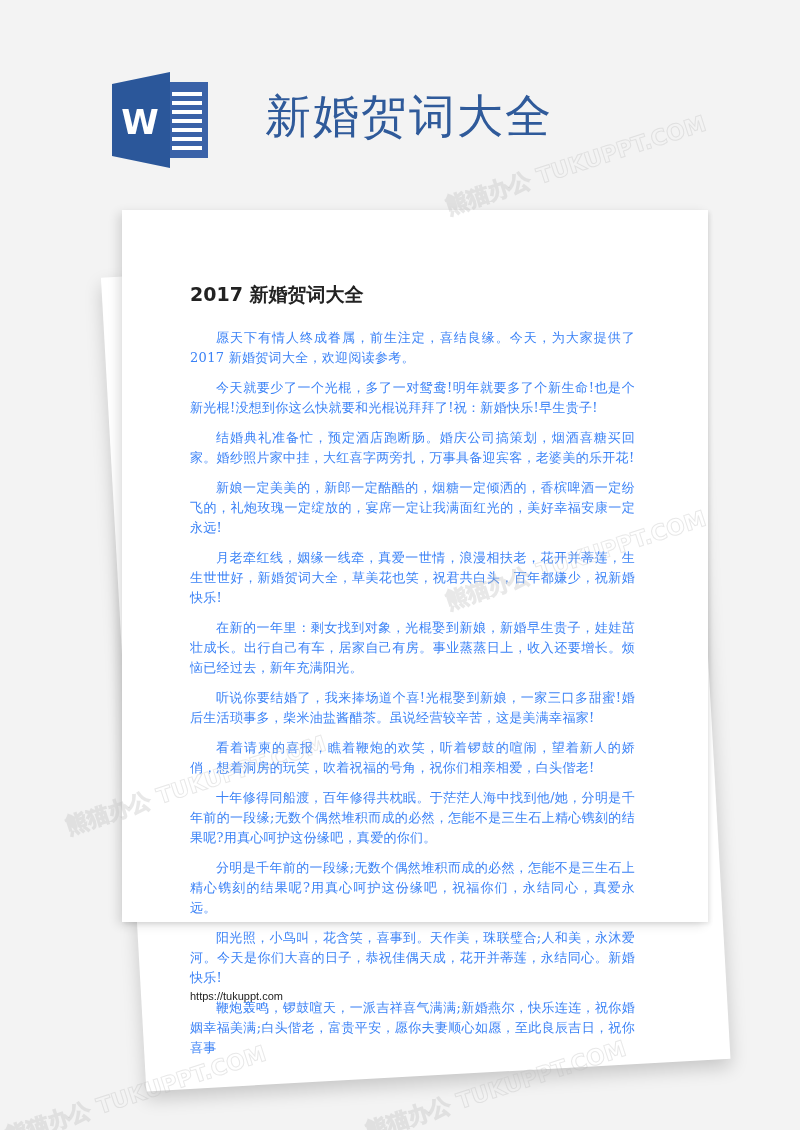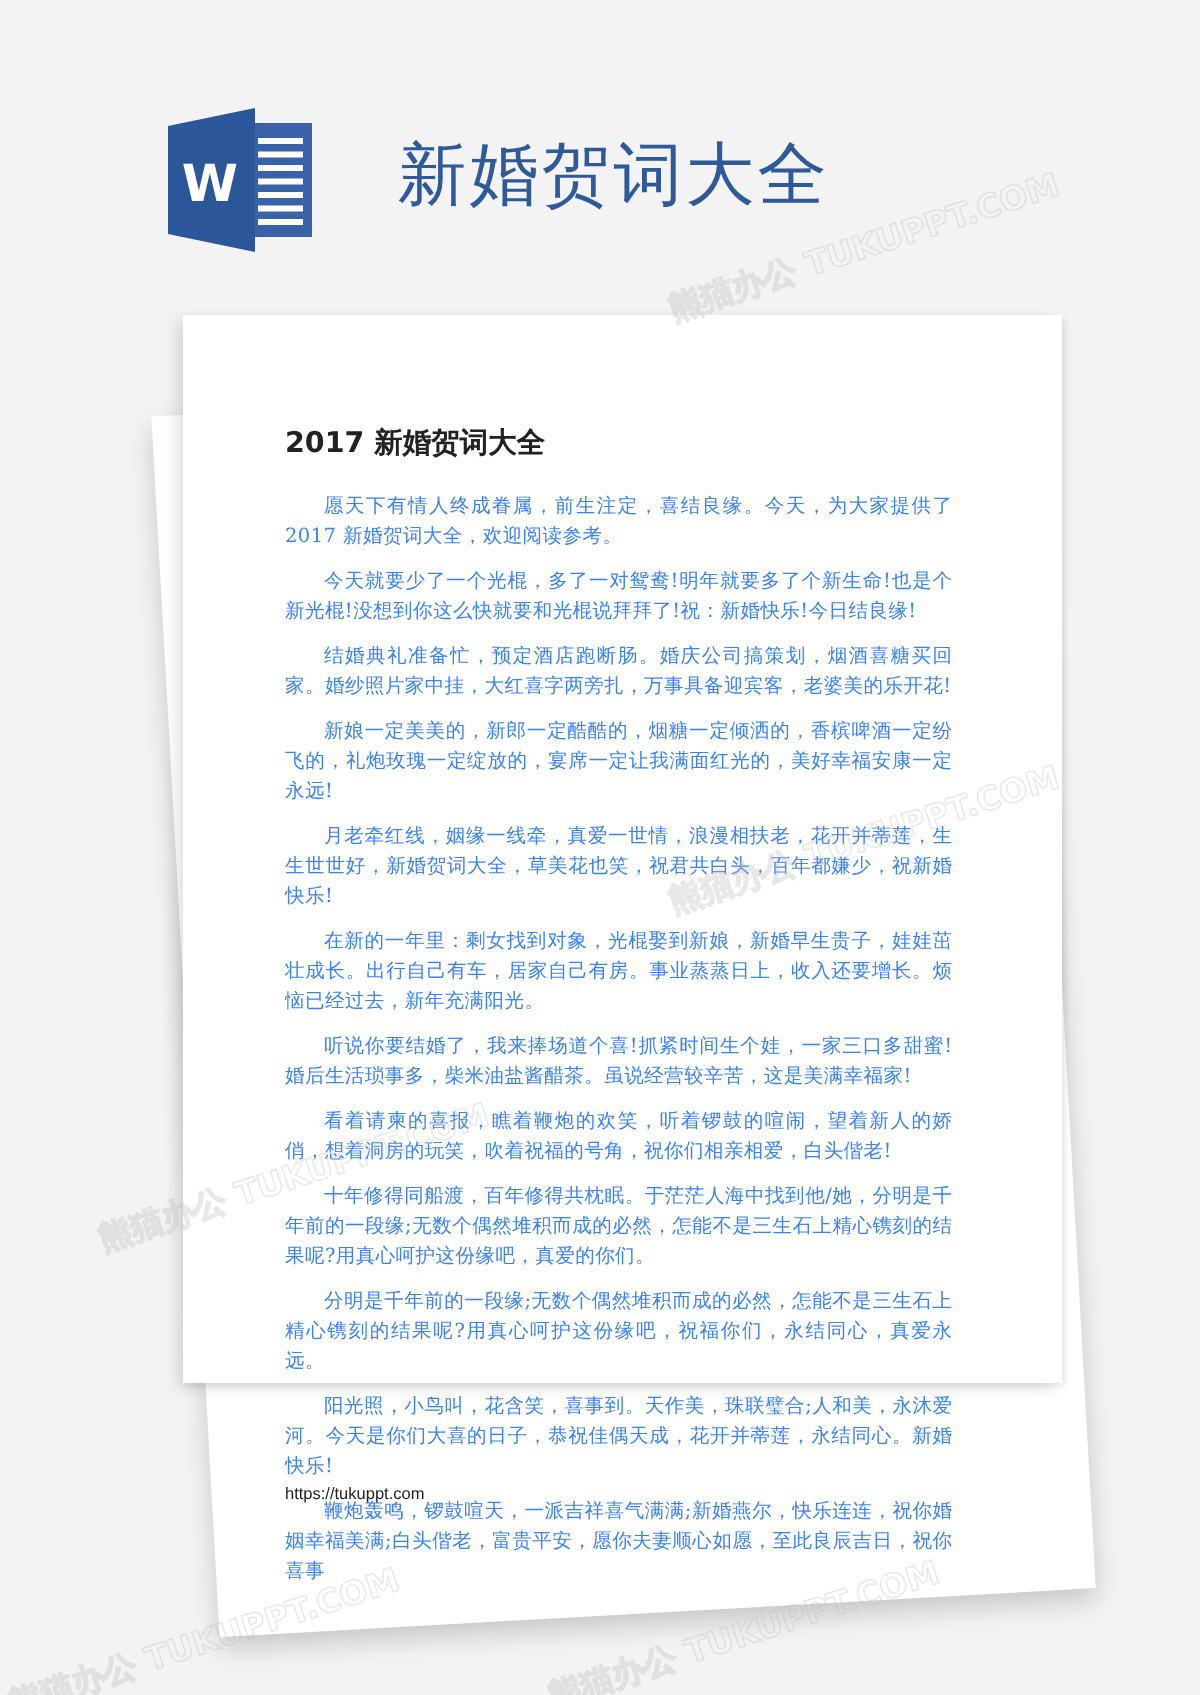--- a/index.html
+++ b/index.html
@@ -71,26 +71,26 @@
   </div>
   <div class="header-title">新婚贺词大全</div>
 </div>
 
 <div class="back-sheet"></div>
 
 <div class="page">
   <div class="doc-title">2017 新婚贺词大全</div>
   <div class="doc-body">
     <p class="para">愿天下有情人终成眷属，前生注定，喜结良缘。今天，为大家提供了 2017 新婚贺词大全，欢迎阅读参考。</p>
-    <p class="para">今天就要少了一个光棍，多了一对鸳鸯!明年就要多了个新生命!也是个新光棍!没想到你这么快就要和光棍说拜拜了!祝：新婚快乐!今日结良缘!</p>
+    <p class="para">今天就要少了一个光棍，多了一对鸳鸯!明年就要多了个新生命!也是个新光棍!没想到你这么快就要和光棍说拜拜了!祝：新婚快乐!早生贵子!</p>
     <p class="para">结婚典礼准备忙，预定酒店跑断肠。婚庆公司搞策划，烟酒喜糖买回家。婚纱照片家中挂，大红喜字两旁扎，万事具备迎宾客，老婆美的乐开花!</p>
     <p class="para">新娘一定美美的，新郎一定酷酷的，烟糖一定倾洒的，香槟啤酒一定纷飞的，礼炮玫瑰一定绽放的，宴席一定让我满面红光的，美好幸福安康一定永远!</p>
     <p class="para">月老牵红线，姻缘一线牵，真爱一世情，浪漫相扶老，花开并蒂莲，生生世世好，新婚贺词大全，草美花也笑，祝君共白头，百年都嫌少，祝新婚快乐!</p>
     <p class="para">在新的一年里：剩女找到对象，光棍娶到新娘，新婚早生贵子，娃娃茁壮成长。出行自己有车，居家自己有房。事业蒸蒸日上，收入还要增长。烦恼已经过去，新年充满阳光。</p>
-    <p class="para">听说你要结婚了，我来捧场道个喜!抓紧时间生个娃，一家三口多甜蜜!婚后生活琐事多，柴米油盐酱醋茶。虽说经营较辛苦，这是美满幸福家!</p>
+    <p class="para">听说你要结婚了，我来捧场道个喜!光棍娶到新娘，一家三口多甜蜜!婚后生活琐事多，柴米油盐酱醋茶。虽说经营较辛苦，这是美满幸福家!</p>
     <p class="para">看着请柬的喜报，瞧着鞭炮的欢笑，听着锣鼓的喧闹，望着新人的娇俏，想着洞房的玩笑，吹着祝福的号角，祝你们相亲相爱，白头偕老!</p>
     <p class="para">十年修得同船渡，百年修得共枕眠。于茫茫人海中找到他/她，分明是千年前的一段缘;无数个偶然堆积而成的必然，怎能不是三生石上精心镌刻的结果呢?用真心呵护这份缘吧，真爱的你们。</p>
     <p class="para">分明是千年前的一段缘;无数个偶然堆积而成的必然，怎能不是三生石上精心镌刻的结果呢?用真心呵护这份缘吧，祝福你们，永结同心，真爱永远。</p>
     <p class="para">阳光照，小鸟叫，花含笑，喜事到。天作美，珠联璧合;人和美，永沐爱河。今天是你们大喜的日子，恭祝佳偶天成，花开并蒂莲，永结同心。新婚快乐!</p>
     <p class="para">鞭炮轰鸣，锣鼓喧天，一派吉祥喜气满满;新婚燕尔，快乐连连，祝你婚姻幸福美满;白头偕老，富贵平安，愿你夫妻顺心如愿，至此良辰吉日，祝你喜事</p>
   </div>
   <a class="footer-url">https://tukuppt.com</a>
 </div>
 
 <div class="watermark" style="left:440px; top:150px;">熊猫办公 TUKUPPT.COM</div>

